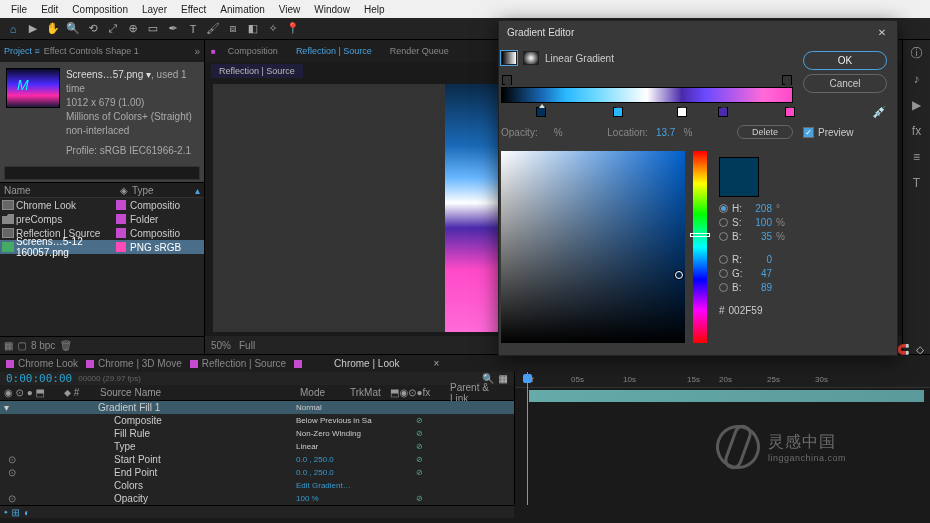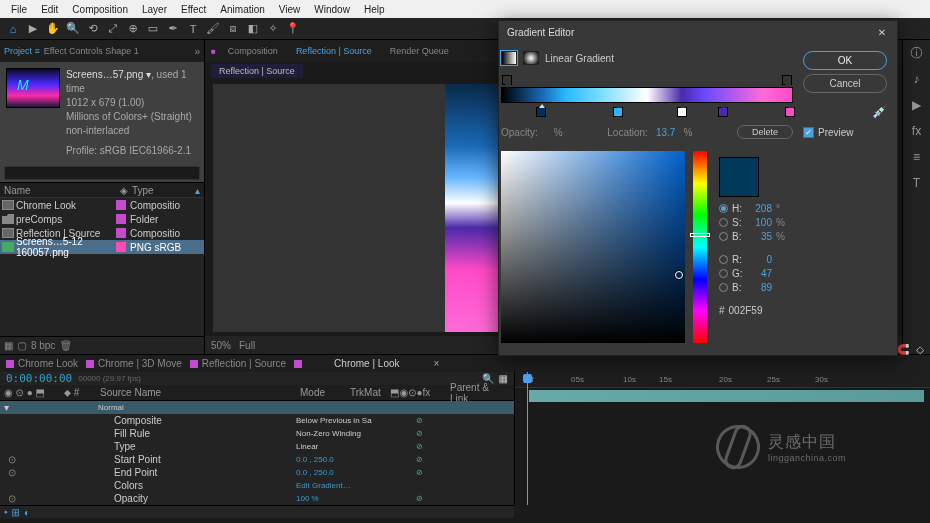--- a/index.html
+++ b/index.html
@@ -285,20 +285,21 @@
       <span class="c4">Mode</span>
       <span class="c5">TrkMat</span>
       <span class="c6">⬒◉⊙●fx</span>
       <span class="c7">Parent &amp; Link</span>
     </div>
     <div class="tl-rows">
       <div class="tl-row layer">
         <span class="ind">
             <span style="color:#ccc">▾</span>
           </span>
+        <span class="lname">Gradient Fill 1</span>
         <span class="mode">Normal</span>
       </div>
       <div class="tl-row">
         <span class="ind"></span>
         <span class="lname" style="padding-left:16px">Composite</span>
         <span class="mode" style="width:120px">Below Previous in Sa</span>
         <span class="link">⊘</span>
       </div>
       <div class="tl-row">
         <span class="ind"></span>
@@ -351,21 +352,21 @@
   <div class="tl-right">
     <div style="position:absolute;top:-28px;right:6px;display:flex;gap:6px">
       <span class="ticon">⫷</span>
       <span class="ticon">🧲</span>
       <span class="ticon">◇</span>
     </div>
     <div class="ruler">
       <span class="tick" style="left:12px">0f</span>
       <span class="tick" style="left:56px">05s</span>
       <span class="tick" style="left:108px">10s</span>
-      <span class="tick" style="left:144px">15s</span>
+      <span class="tick" style="left:172px">15s</span>
       <span class="tick" style="left:204px">20s</span>
       <span class="tick" style="left:252px">25s</span>
       <span class="tick" style="left:300px">30s</span>
     </div>
     <div class="track-bar"></div>
     <div class="playhead"></div>
   </div>
 </div>
 
 <div class="dialog">

